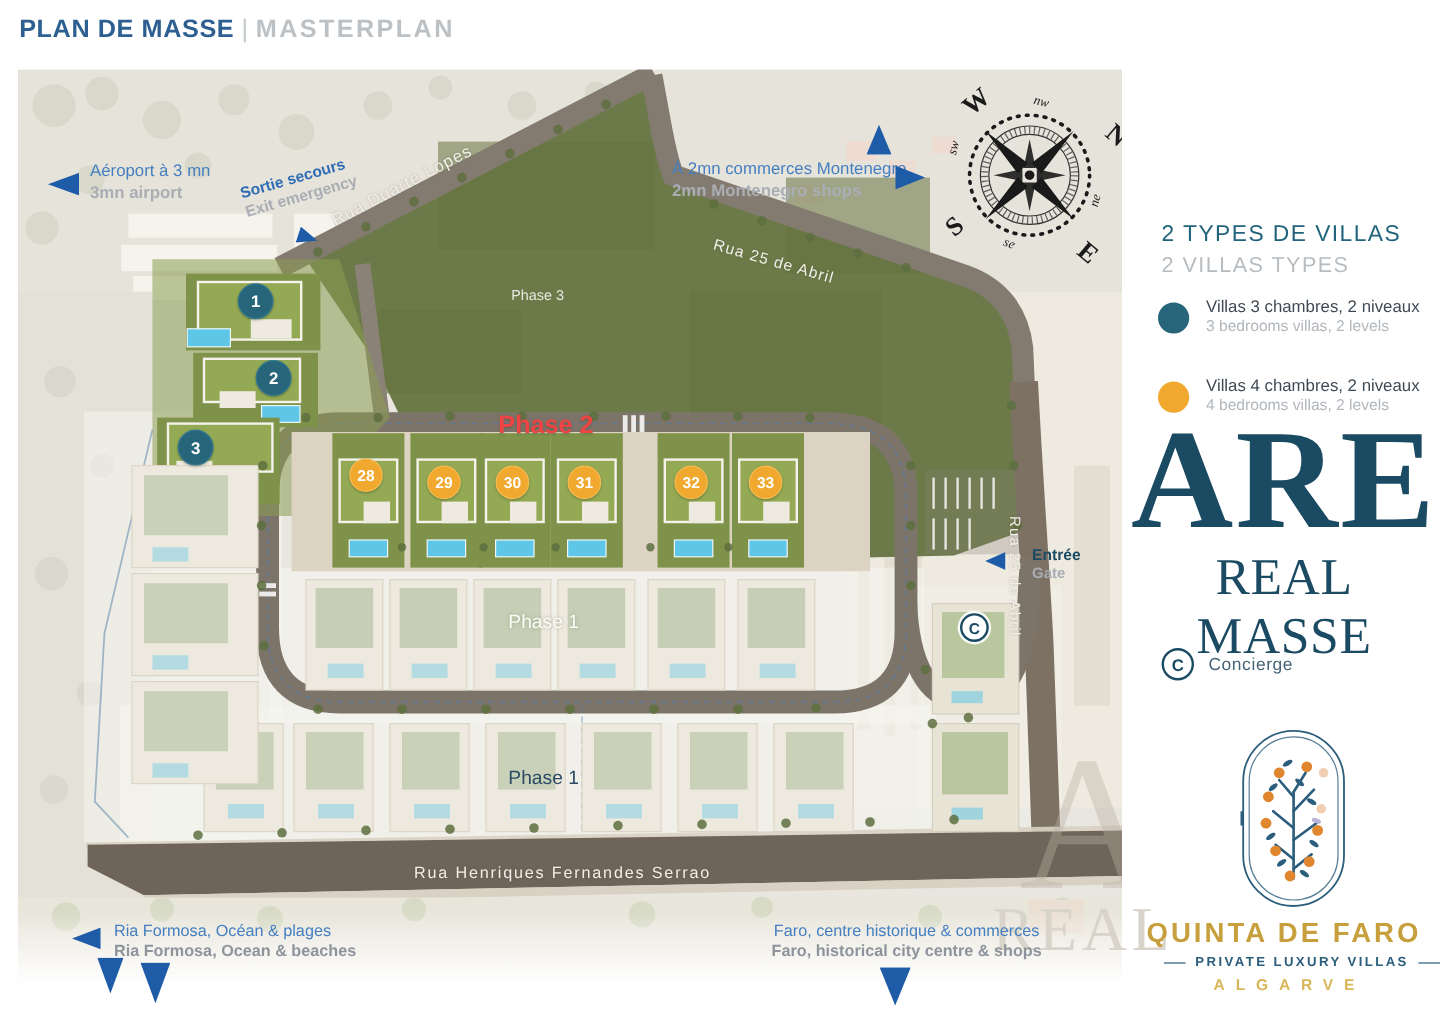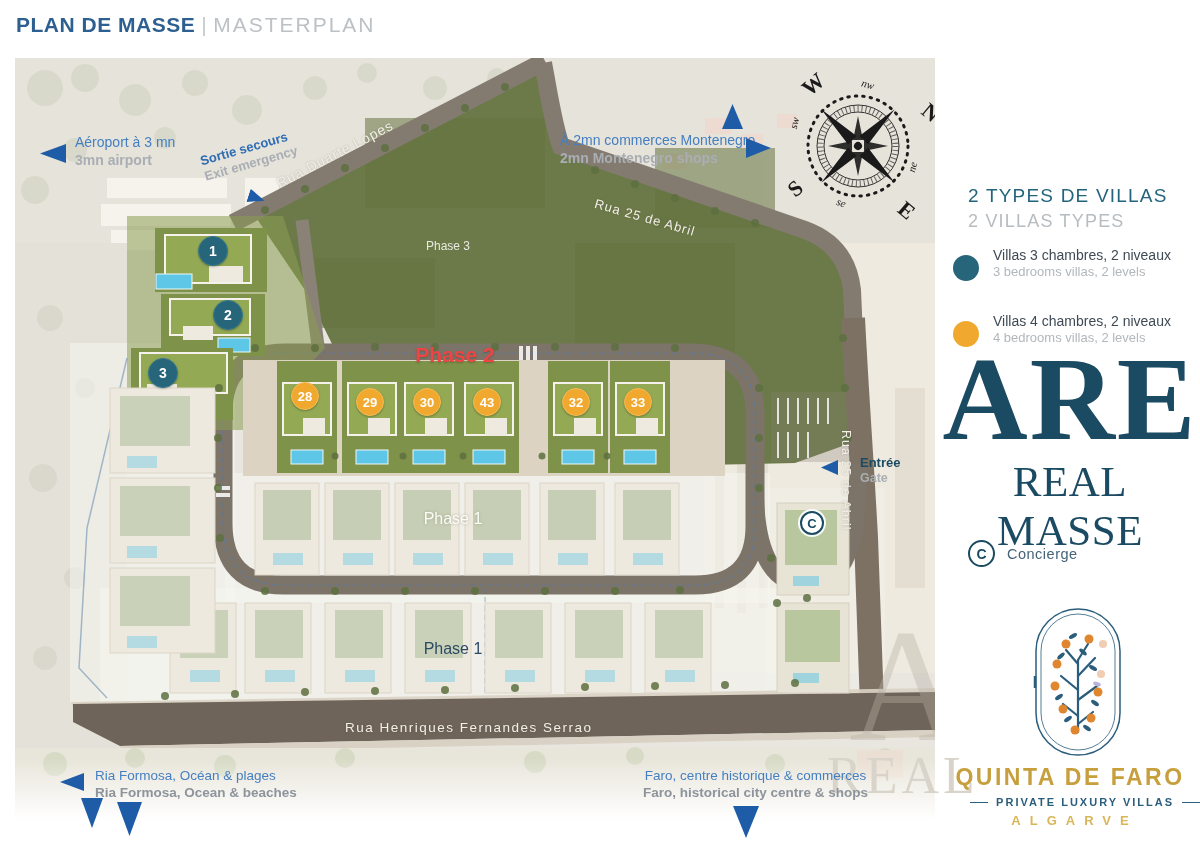--- a/index.html
+++ b/index.html
@@ -3,21 +3,21 @@
 <meta charset="utf-8">
 <style>
   * { margin:0; padding:0; box-sizing:border-box; }
   html,body { width:1200px; height:843px; background:#fff; overflow:hidden;
               font-family:"Liberation Sans", sans-serif; }
 
   
   #hdr { position:absolute; left:16px; top:13px; font-size:21px; letter-spacing:.5px; }
   #hdr .fr { color:#2d5f91; font-weight:bold; }
   #hdr .sep { color:#c3c8cc; font-weight:300; padding:0 6px; }
-  #hdr .en { color:#bcc1c5; letter-spacing:2px; }
+  #hdr .en { color:#bcc1c5; letter-spacing:2px;font-weight:bold; }
 
   
   #map { position:absolute; left:15px; top:58px; width:920px; height:762px; }
   #map svg.base { position:absolute; left:0; top:0; }
 
   .roadlab { position:absolute; color:#f2efe8; font-size:13px; letter-spacing:1px;
              white-space:nowrap; text-shadow:0 0 2px rgba(80,70,60,.35); z-index:3; }
   .phase { position:absolute; white-space:nowrap; z-index:3; }
 
   .poi { position:absolute; z-index:4; white-space:nowrap; line-height:1.25; }
@@ -40,21 +40,21 @@
 
   #wm-real { position:absolute; left:812px; top:688px; font-family:"Liberation Serif",serif;
              font-size:52px; color:#d9d4ca; letter-spacing:4px; z-index:1; }
 
   
   #side { position:absolute; left:940px; top:0; width:260px; height:843px; background:transparent; }
   #types-fr { position:absolute; left:28px; top:185px; font-size:19px; letter-spacing:1.2px;
               color:#23647d; font-weight:500; }
   #types-en { position:absolute; left:28px; top:211px; font-size:18px; letter-spacing:1.2px;
               color:#b7bcc0; }
-  .leg { position:absolute; left:13px; display:flex; align-items:flex-end; }
+  .leg { position:absolute; left:25px; display:flex; align-items:center; }
   .leg .dot { width:26px; height:26px; border-radius:50%; margin-right:14px; flex:none; margin-top:2px;}
   .dot-teal { background:#27657a; } .dot-orange { background:#f0a92e; }
   .leg .fr { font-size:14px; color:#3f4a55; line-height:1.3; }
   .leg .en { font-size:13px; color:#b2b7bc; line-height:1.3; }
 
   #brand { position:absolute; left:0; top:346px; width:260px; text-align:center;
            font-family:"Liberation Serif",serif; color:#1b4a63; }
   #brand .acr  { font-size:118px; line-height:.92; font-weight:bold; letter-spacing:2px; }
   #brand .name { font-size:43px; letter-spacing:.5px; margin-top:2px; }
 
@@ -467,21 +467,21 @@
     <div class="en" style="color:#8d949c;">Faro, historical city centre &amp; shops</div>
   </div>
   <span class="arr down" style="left:718px;top:748px;width:26px;height:32px;"></span>
 
   <div class="marker teal" style="left:183px;top:178px;">1</div>
   <div class="marker teal" style="left:198px;top:242px;">2</div>
   <div class="marker teal" style="left:133px;top:300px;">3</div>
   <div class="marker orange" style="left:276px;top:324px;">28</div>
   <div class="marker orange" style="left:341px;top:330px;">29</div>
   <div class="marker orange" style="left:398px;top:330px;">30</div>
-  <div class="marker orange" style="left:458px;top:330px;">43</div>
+  <div class="marker orange" style="left:458px;top:330px;">31</div>
   <div class="marker orange" style="left:547px;top:330px;">32</div>
   <div class="marker orange" style="left:609px;top:330px;">33</div>
   <div class="marker conc" style="left:785px;top:453px;">C</div>
 
   <div id="wm-real">REAL</div>
 </div>
 
 <aside id="side">
   <div id="types-fr">2 TYPES DE VILLAS</div>
   <div id="types-en">2 VILLAS TYPES</div>

